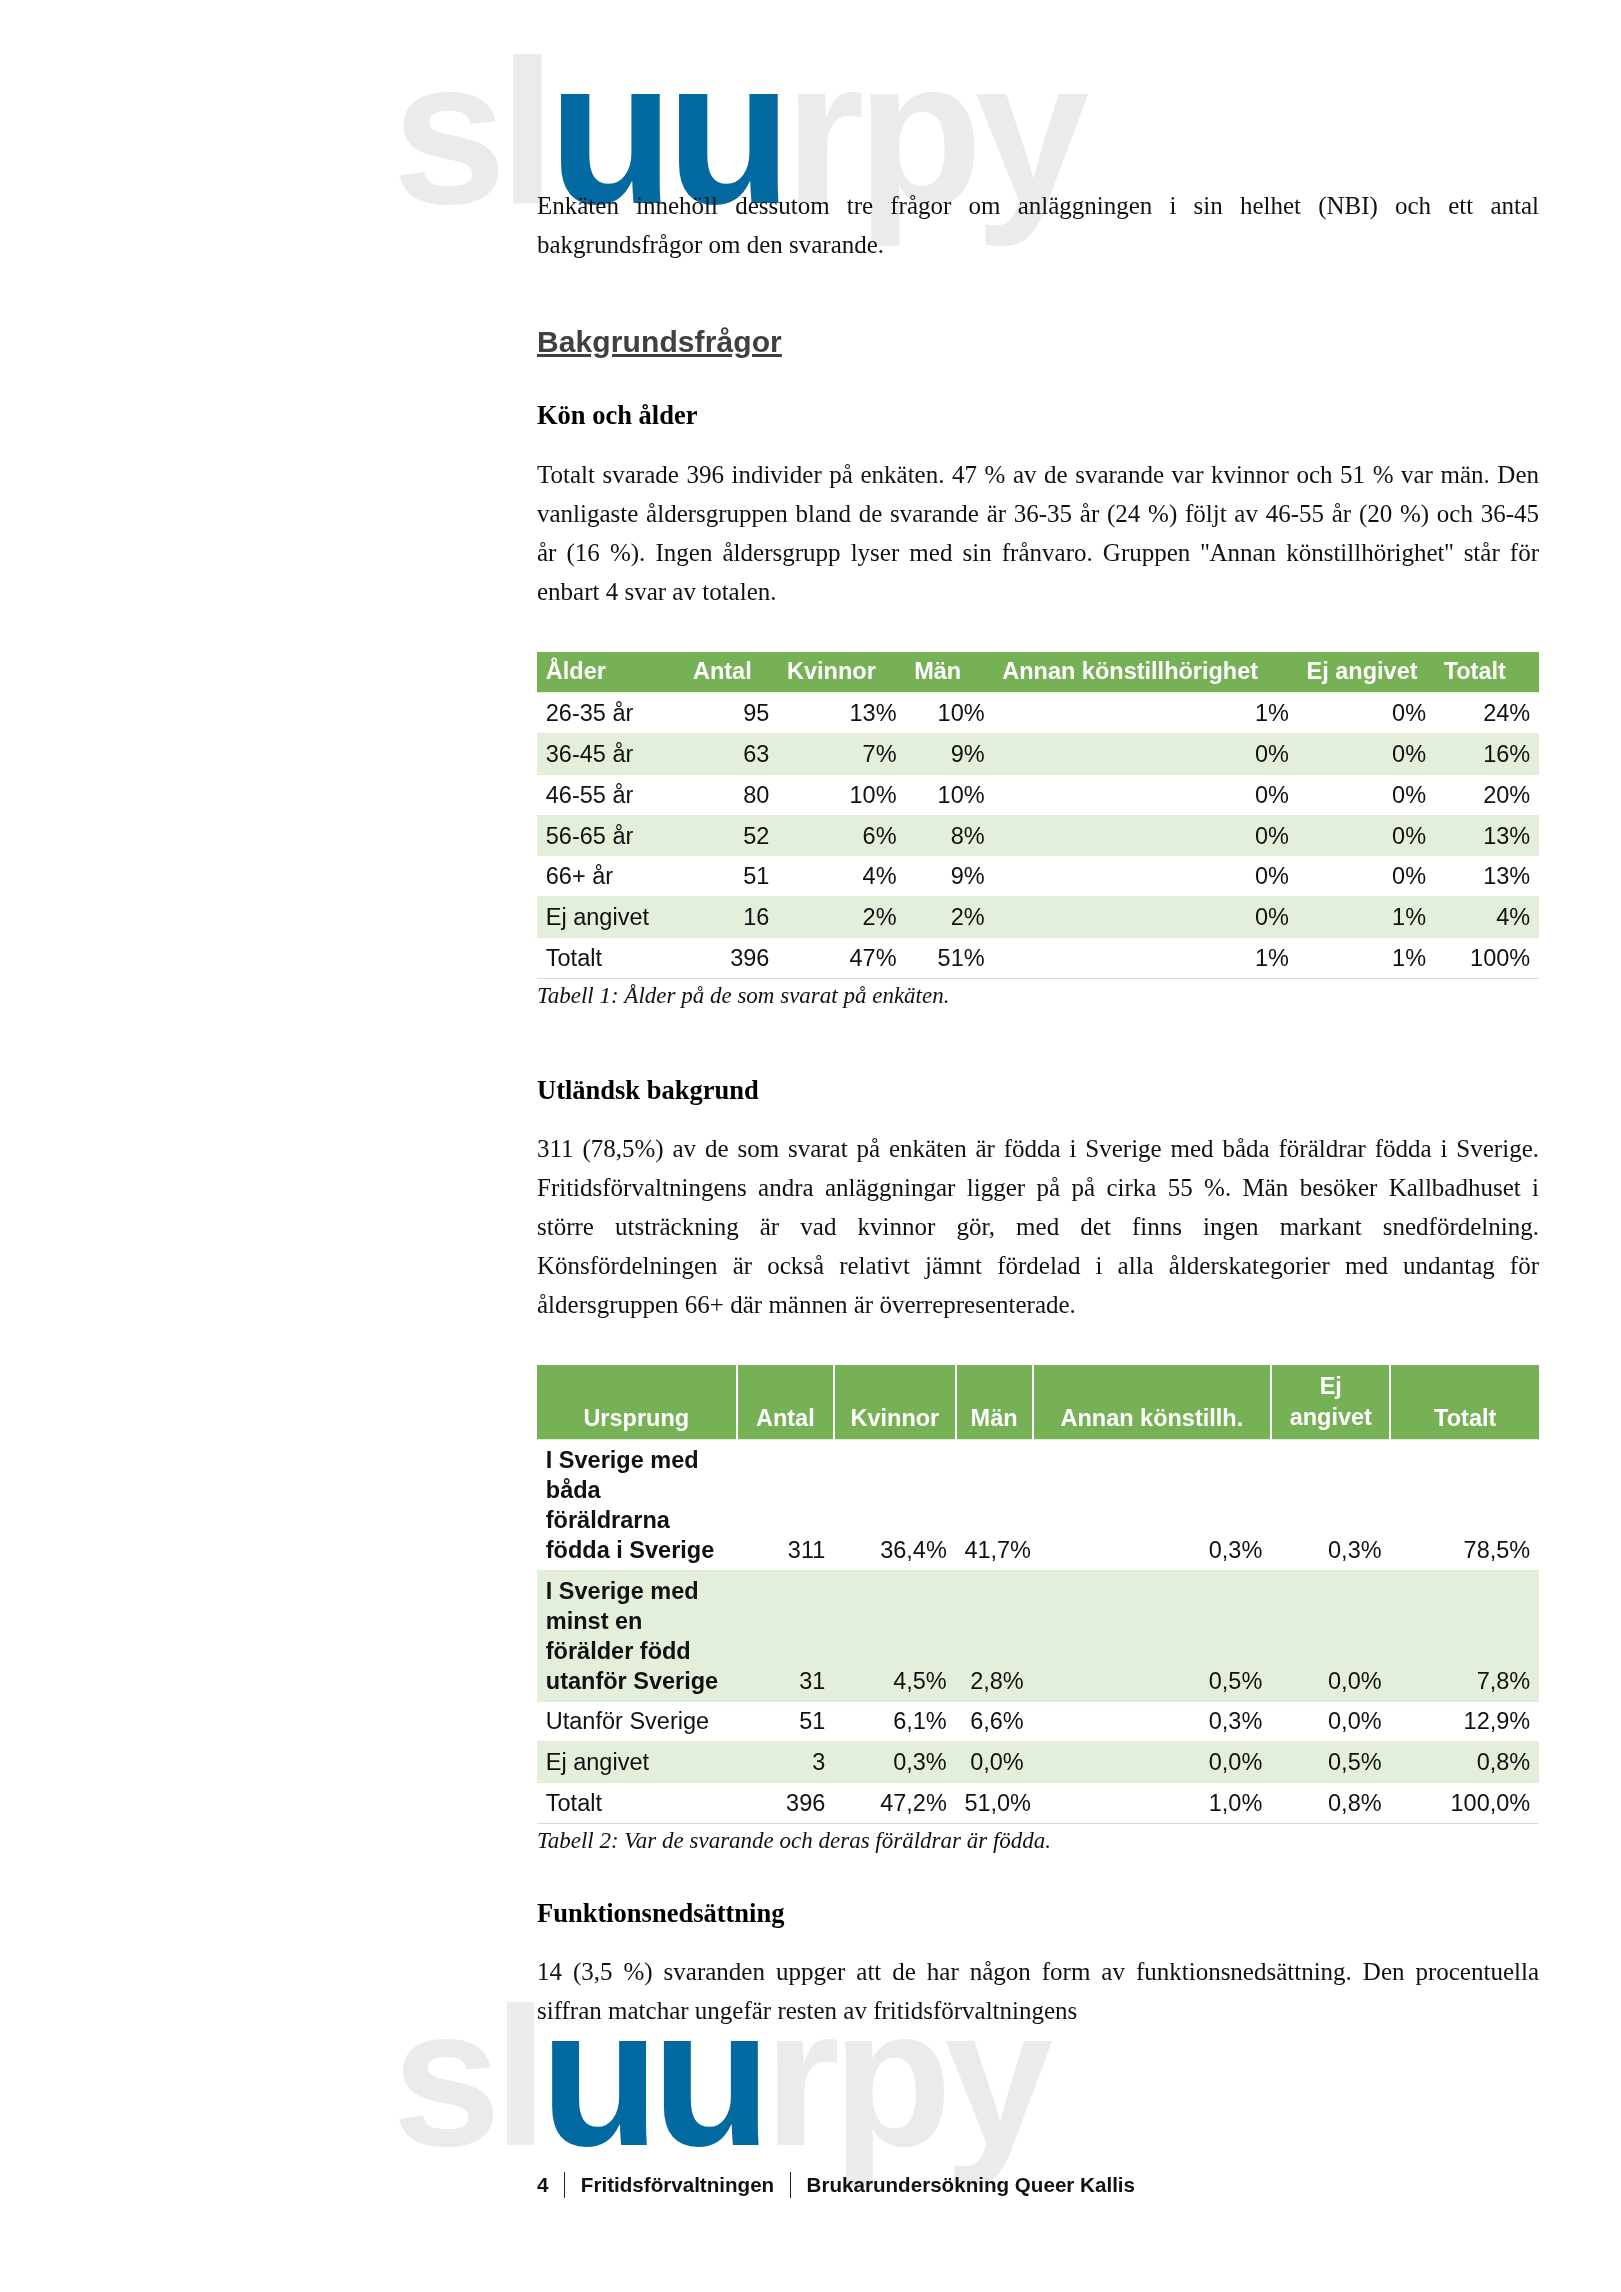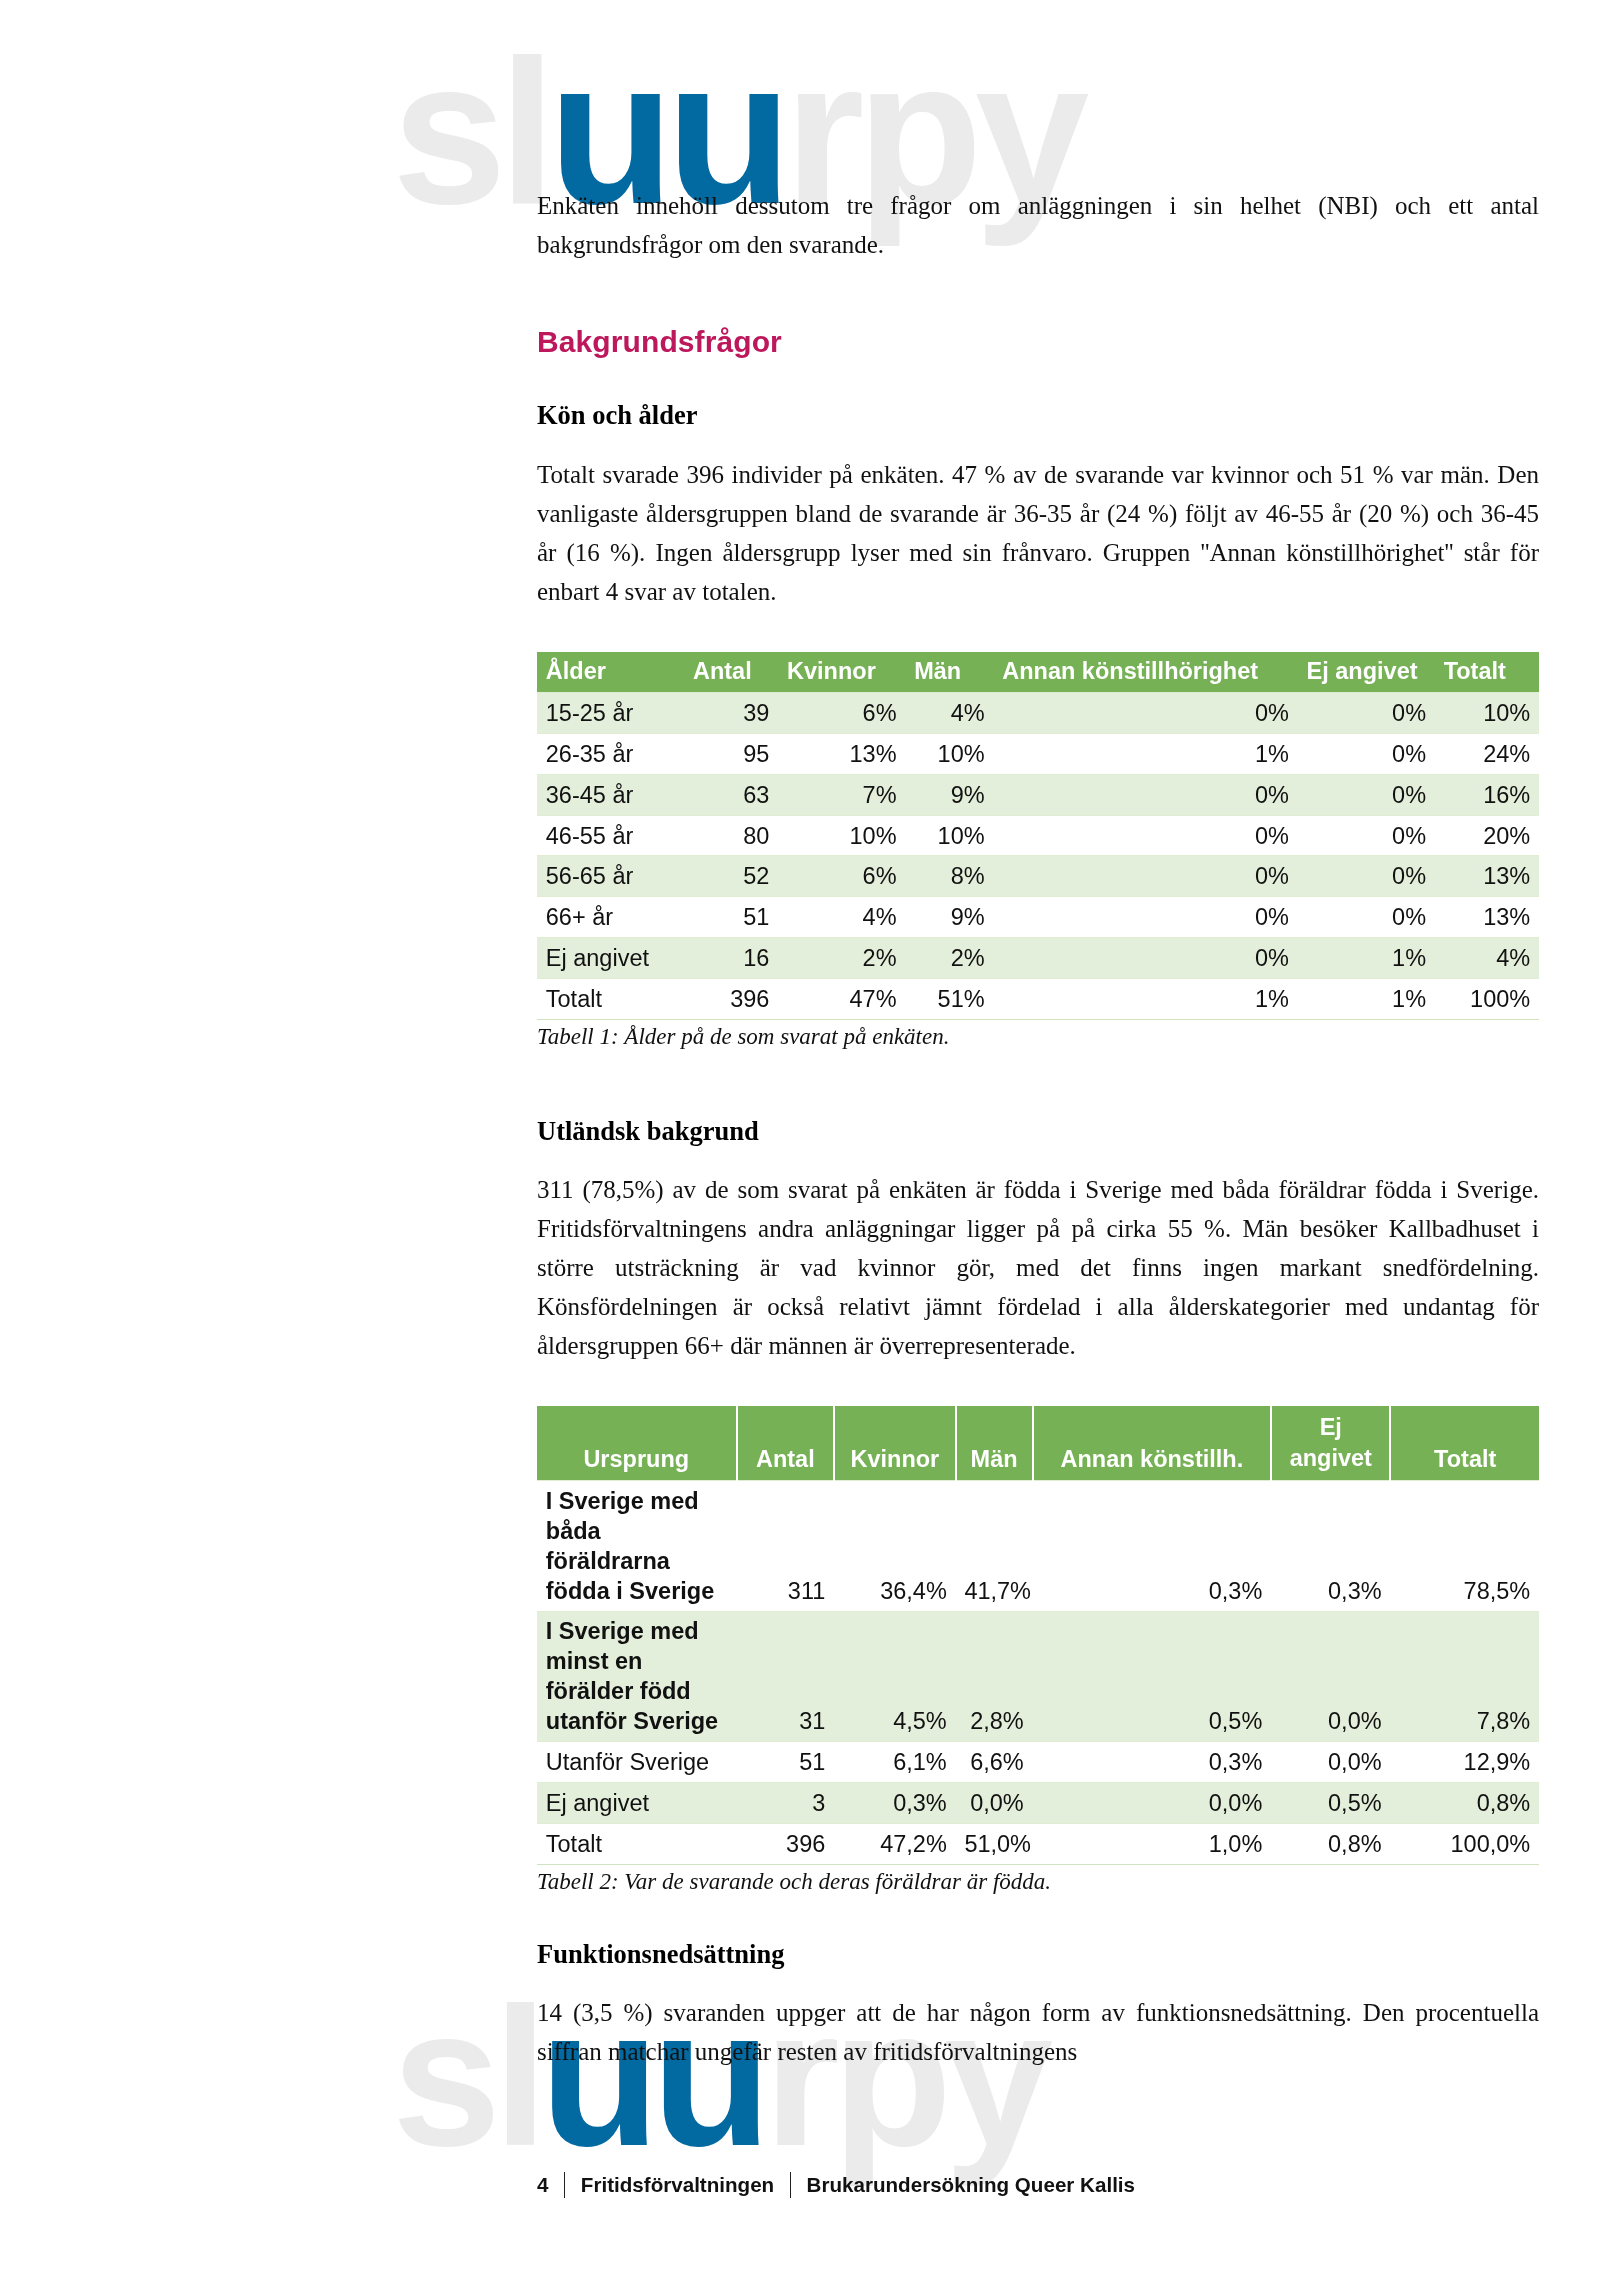--- a/index.html
+++ b/index.html
@@ -67,23 +67,24 @@
     text-align: justify;
     margin: 0;
     color: #111111;
     hyphens: none;
   }
 
   h2.section-heading {
     font-family: "Liberation Sans", sans-serif;
     font-size: 30px;
     font-weight: bold;
-    color: #be185d;
+    color: #404040;
     margin: 0;
     letter-spacing: 0.1px;
+    text-decoration: underline;
   }
 
   h3.sub-heading {
     font-family: "Liberation Serif", serif;
     font-size: 26.5px;
     font-weight: bold;
     color: #000000;
     margin: 0;
   }
 
@@ -247,29 +248,20 @@
             <th class="h-label">Ålder</th>
             <th class="h-antal num">Antal</th>
             <th class="h-kvinnor num">Kvinnor</th>
             <th class="h-man num">Män</th>
             <th class="h-annan num">Annan könstillhörighet</th>
             <th class="h-ej num">Ej angivet</th>
             <th class="h-tot num">Totalt</th>
           </tr>
         </thead>
         <tbody>
-          <tr class="alt">
-            <td>15-25 år</td>
-            <td class="num">39</td>
-            <td class="num">6%</td>
-            <td class="num">4%</td>
-            <td class="num">0%</td>
-            <td class="num">0%</td>
-            <td class="num">10%</td>
-          </tr>
           <tr>
             <td>26-35 år</td>
             <td class="num">95</td>
             <td class="num">13%</td>
             <td class="num">10%</td>
             <td class="num">1%</td>
             <td class="num">0%</td>
             <td class="num">24%</td>
           </tr>
           <tr class="alt">

